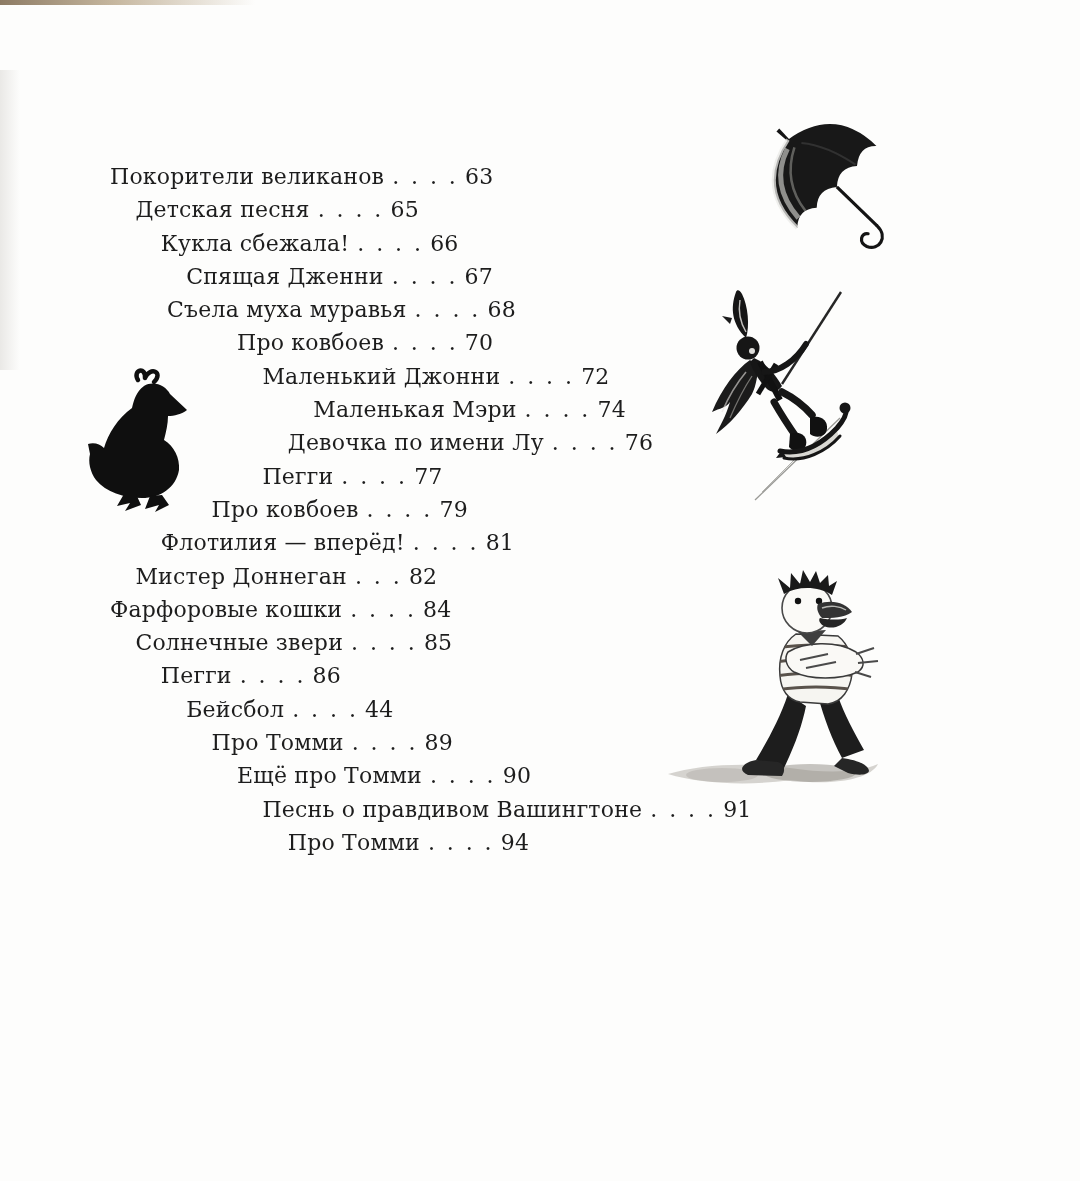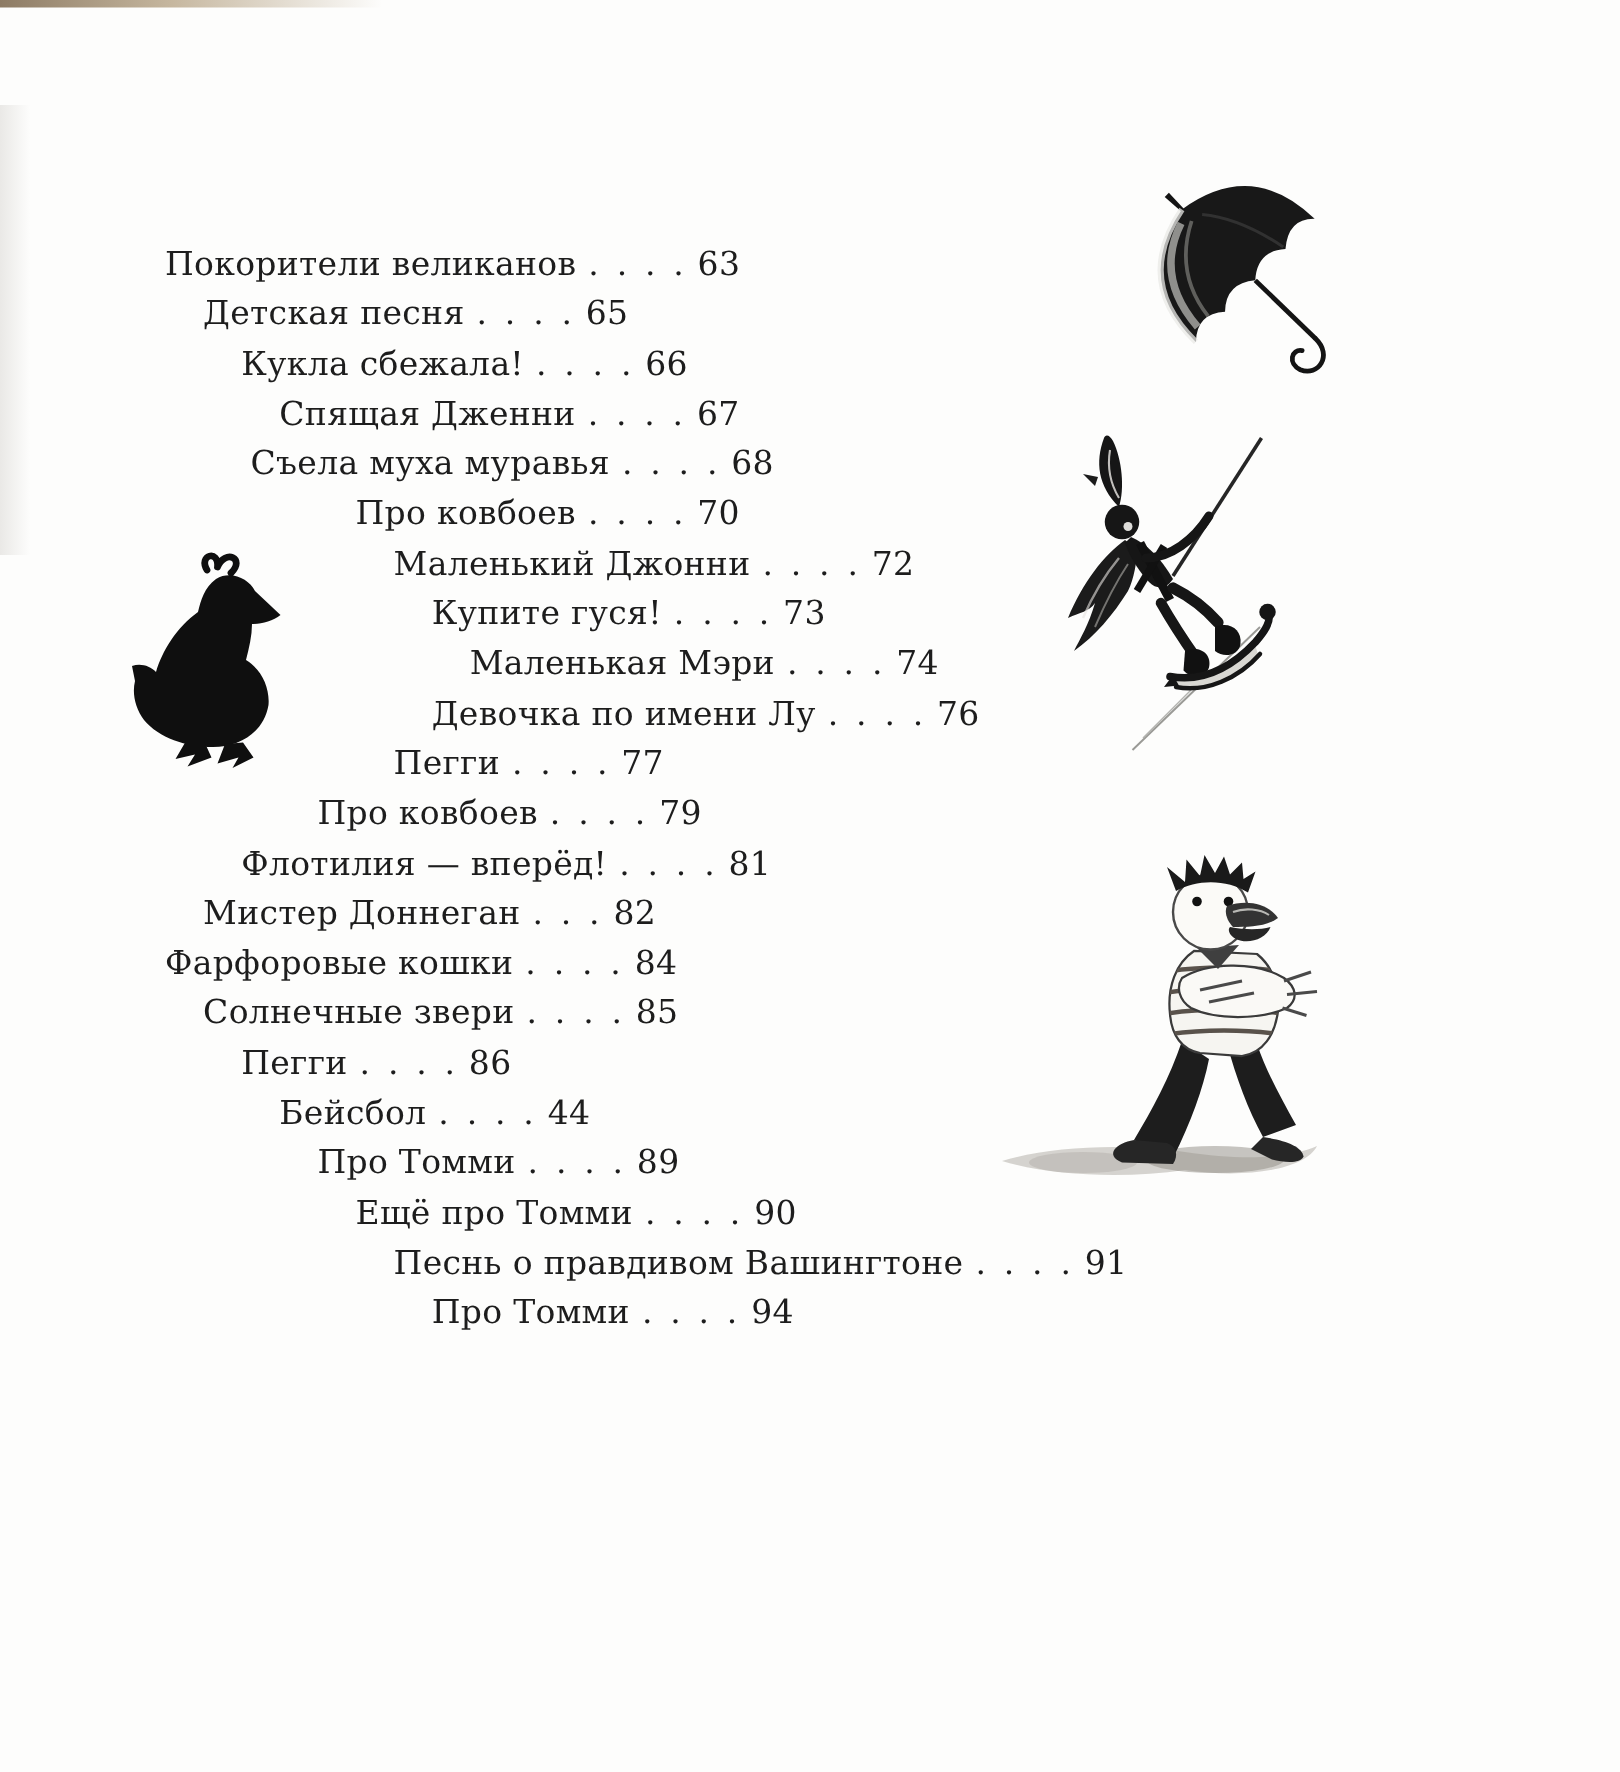--- a/index.html
+++ b/index.html
@@ -37,21 +37,20 @@
   <div class="scan-left-edge"></div>
 
   <div class="toc">
       <div class="toc-row" style="margin-left: 0px;"><span>Покорители великанов</span><span class="leader">. . . .</span><span>63</span></div>
       <div class="toc-row" style="margin-left: 25.4px;"><span>Детская песня</span><span class="leader">. . . .</span><span>65</span></div>
       <div class="toc-row" style="margin-left: 50.8px;"><span>Кукла сбежала!</span><span class="leader">. . . .</span><span>66</span></div>
       <div class="toc-row" style="margin-left: 76.2px;"><span>Спящая Дженни</span><span class="leader">. . . .</span><span>67</span></div>
       <div class="toc-row" style="margin-left: 57px;"><span>Съела муха муравья</span><span class="leader">. . . .</span><span>68</span></div>
       <div class="toc-row" style="margin-left: 127px;"><span>Про ковбоев</span><span class="leader">. . . .</span><span>70</span></div>
       <div class="toc-row" style="margin-left: 152.4px;"><span>Маленький Джонни</span><span class="leader">. . . .</span><span>72</span></div>
-      <div class="toc-row" style="margin-left: 177.8px;"><span>Купите гуся!</span><span class="leader">. . . .</span><span>73</span></div>
       <div class="toc-row" style="margin-left: 203.2px;"><span>Маленькая Мэри</span><span class="leader">. . . .</span><span>74</span></div>
       <div class="toc-row" style="margin-left: 177.8px;"><span>Девочка по имени Лу</span><span class="leader">. . . .</span><span>76</span></div>
       <div class="toc-row" style="margin-left: 152.4px;"><span>Пегги</span><span class="leader">. . . .</span><span>77</span></div>
       <div class="toc-row" style="margin-left: 101.6px;"><span>Про ковбоев</span><span class="leader">. . . .</span><span>79</span></div>
       <div class="toc-row" style="margin-left: 50.8px;"><span>Флотилия — вперёд!</span><span class="leader">. . . .</span><span>81</span></div>
       <div class="toc-row" style="margin-left: 25.4px;"><span>Мистер Доннеган</span><span class="leader">. . .</span><span>82</span></div>
       <div class="toc-row" style="margin-left: 0px;"><span>Фарфоровые кошки</span><span class="leader">. . . .</span><span>84</span></div>
       <div class="toc-row" style="margin-left: 25.4px;"><span>Солнечные звери</span><span class="leader">. . . .</span><span>85</span></div>
       <div class="toc-row" style="margin-left: 50.8px;"><span>Пегги</span><span class="leader">. . . .</span><span>86</span></div>
       <div class="toc-row" style="margin-left: 76.2px;"><span>Бейсбол</span><span class="leader">. . . .</span><span>44</span></div>

